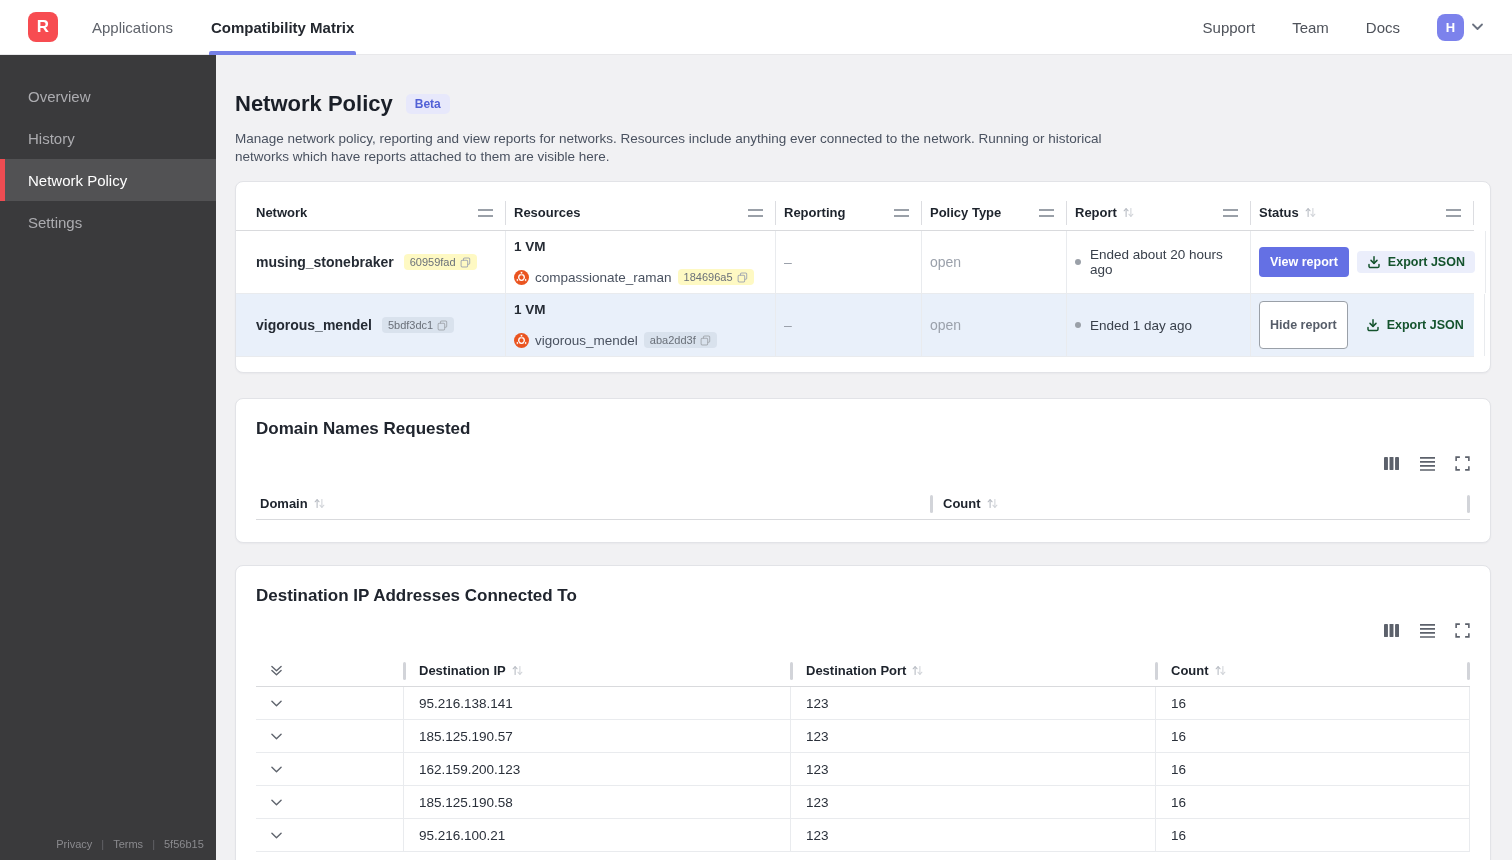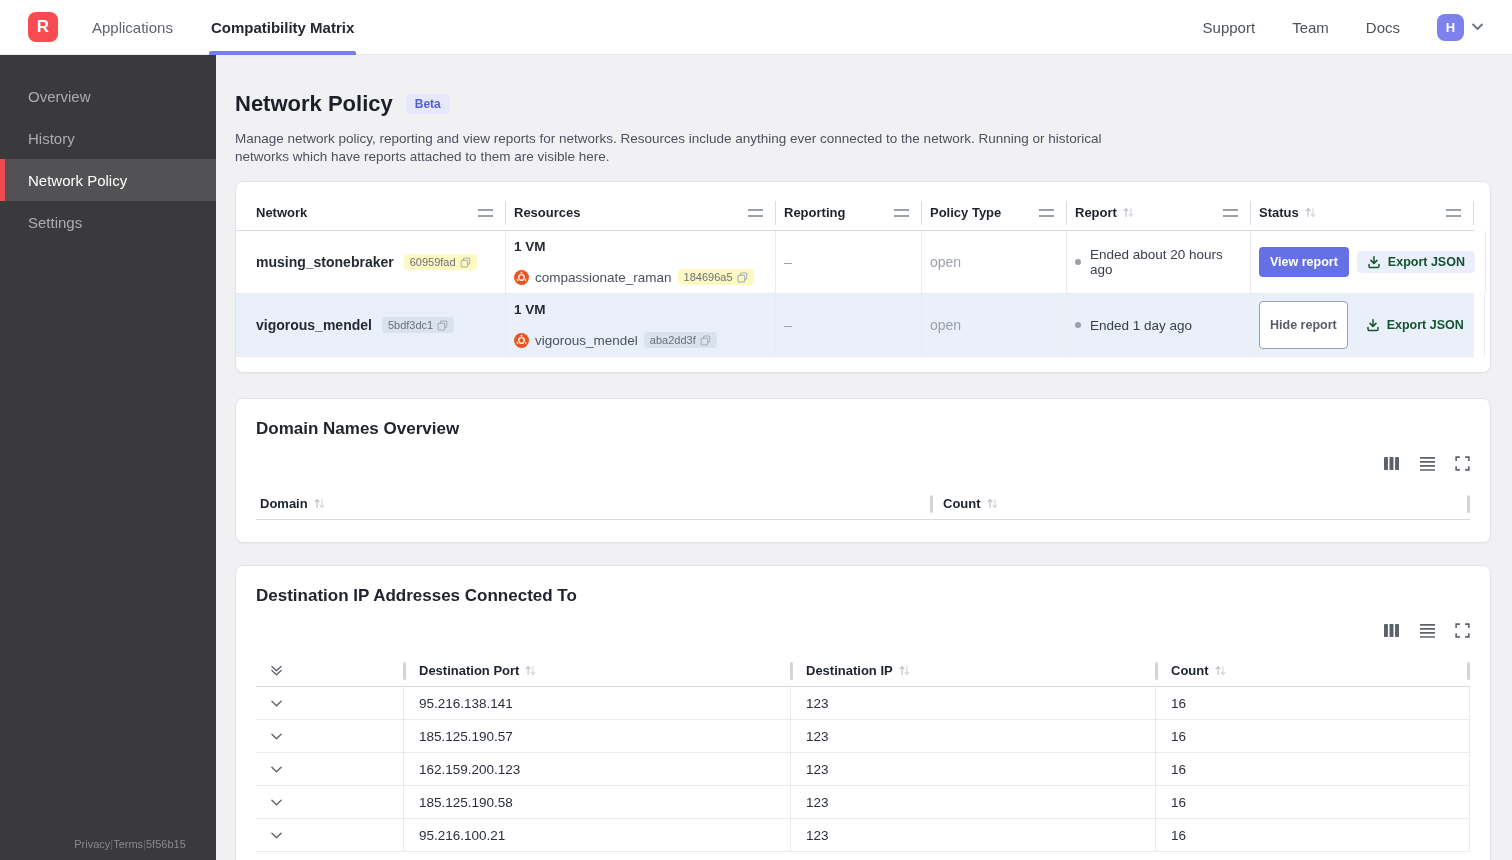--- a/index.html
+++ b/index.html
@@ -48,21 +48,21 @@
   }
   .side-nav { padding-top:20px; display:flex; flex-direction:column; }
   .side-item {
     height:42px; display:flex; align-items:center;
     padding-left:23px; border-left:5px solid transparent;
     color:#acacb0; font-size:15px;
   }
   .side-item.active { background:#525254; border-left-color:#ee4c52; color:#fff; font-weight:500; }
   .side-footer {
     margin-top:auto; margin-bottom:10px;
-    display:flex; justify-content:center; align-items:center; 
+    display:flex; justify-content:center; align-items:center; gap:9px;
     font-size:11px; color:#8a8a8e;margin-left:44px;
   }
   .side-footer .sep { color:#646468; }
 
   
   .main {
     position:absolute; left:216px; top:55px; right:0; bottom:0;
     padding:36px 21px 0 19px; overflow:hidden;
   }
   .title-row { display:flex; align-items:center; gap:13px; }
@@ -359,21 +359,21 @@
                 <use href="#i-download"></use>
               </svg>
             <span>Export JSON</span>
           </button>
         </div>
       </div>
     </div>
   </section>
 
   <section class="card section domains">
-    <h2 class="section-title">Domain Names Overview</h2>
+    <h2 class="section-title">Domain Names Requested</h2>
     <div class="toolbar">
       <span class="tool-btn">
           <svg viewBox="0 0 18 16" width="17" height="15" fill="#5c616b">
             <rect x="1" y="1" width="4.2" height="14" rx="0.5"></rect>
             <rect x="6.9" y="1" width="4.2" height="14" rx="0.5"></rect>
             <rect x="12.8" y="1" width="4.2" height="14" rx="0.5"></rect>
           </svg>
         </span>
       <span class="tool-btn">
           <svg viewBox="0 0 18 16" width="17" height="15" fill="none" stroke="#5c616b" stroke-width="1.8">
@@ -441,34 +441,34 @@
     </div>
     <div class="stable">
       <div class="stable-head grid-dest">
         <div class="sth expander">
           <svg viewBox="0 0 12 12" width="11" height="11" fill="none" stroke="#5f646d" stroke-width="1.5" stroke-linecap="round" stroke-linejoin="round">
               <path d="M1 1.6l5 4.6 5-4.6"></path>
               <path d="M1 6l5 4.6L11 6"></path>
             </svg>
         </div>
         <div class="sth">
+          <span class="th-label">Destination IP</span>
+          <svg viewBox="0 0 14 12" width="13" height="11" fill="none" stroke-linecap="round" stroke-linejoin="round">
+              <g stroke="#b9bdc4" stroke-width="1.2">
+                <path d="M4.4 10.3V1.9"></path>
+                <path d="M2.2 4.1 4.4 1.8l2.2 2.3"></path>
+              </g>
+              <g stroke="#d2d5da" stroke-width="1.2">
+                <path d="M9.6 1.7v8.4"></path>
+                <path d="M7.4 7.9l2.2 2.3 2.2-2.3"></path>
+              </g>
+            </svg>
+        </div>
+        <div class="sth">
           <span class="th-label">Destination Port</span>
-          <svg viewBox="0 0 14 12" width="13" height="11" fill="none" stroke-linecap="round" stroke-linejoin="round">
-              <g stroke="#b9bdc4" stroke-width="1.2">
-                <path d="M4.4 10.3V1.9"></path>
-                <path d="M2.2 4.1 4.4 1.8l2.2 2.3"></path>
-              </g>
-              <g stroke="#d2d5da" stroke-width="1.2">
-                <path d="M9.6 1.7v8.4"></path>
-                <path d="M7.4 7.9l2.2 2.3 2.2-2.3"></path>
-              </g>
-            </svg>
-        </div>
-        <div class="sth">
-          <span class="th-label">Destination IP</span>
           <svg viewBox="0 0 14 12" width="13" height="11" fill="none" stroke-linecap="round" stroke-linejoin="round">
               <g stroke="#b9bdc4" stroke-width="1.2">
                 <path d="M4.4 10.3V1.9"></path>
                 <path d="M2.2 4.1 4.4 1.8l2.2 2.3"></path>
               </g>
               <g stroke="#d2d5da" stroke-width="1.2">
                 <path d="M9.6 1.7v8.4"></path>
                 <path d="M7.4 7.9l2.2 2.3 2.2-2.3"></path>
               </g>
             </svg>

